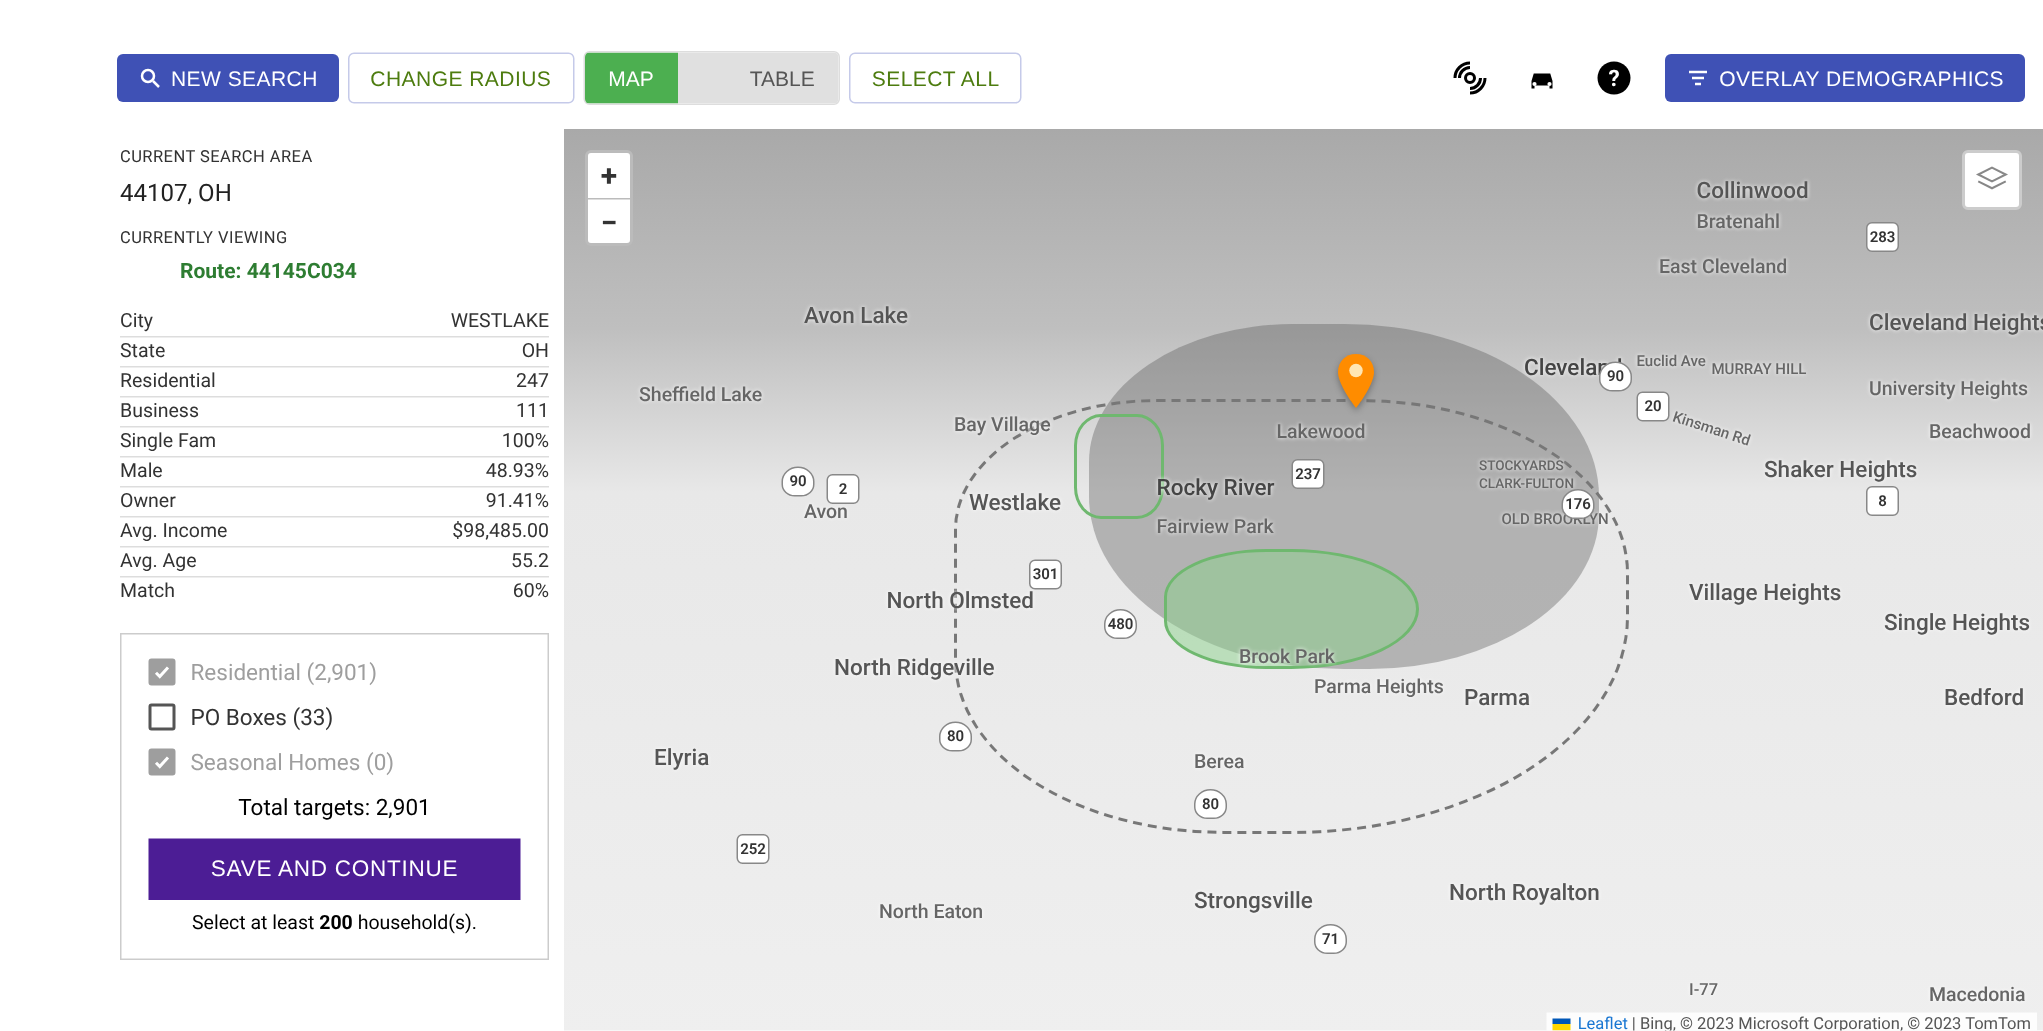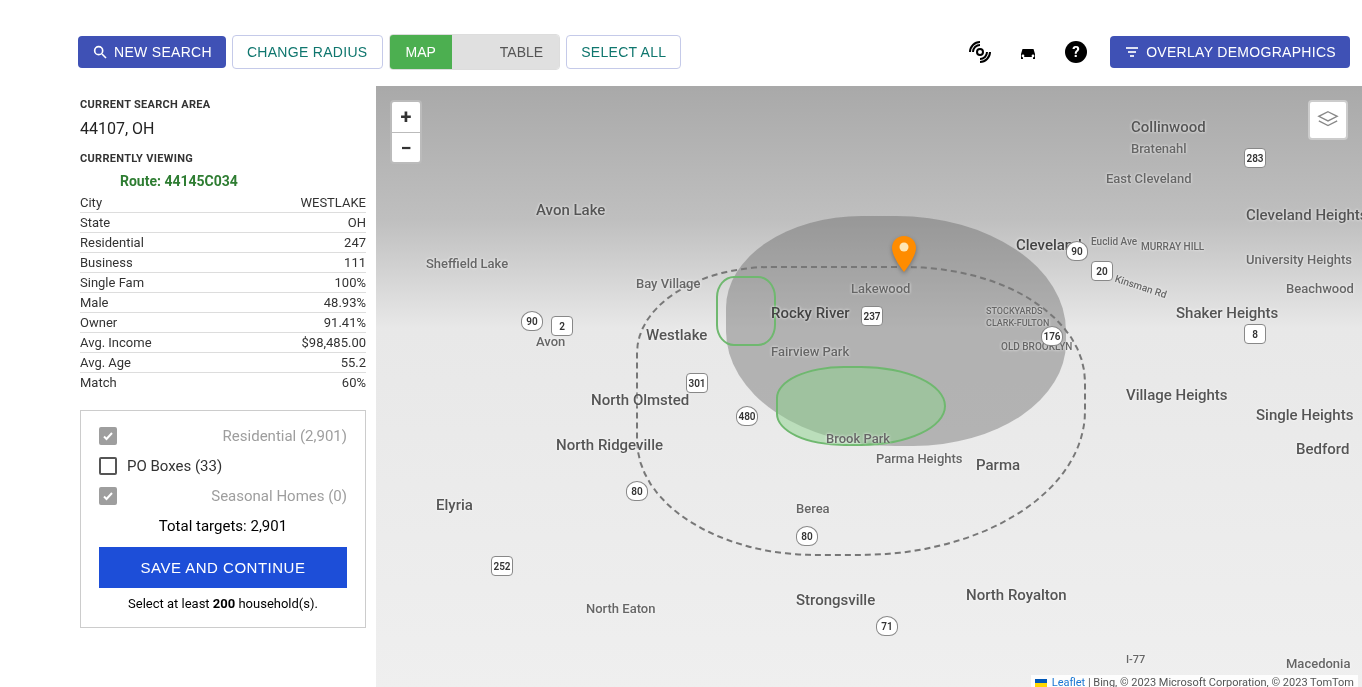--- a/index.html
+++ b/index.html
@@ -2,48 +2,48 @@
 <html><head>
 <meta charset="utf-8">
 <style>
   * { box-sizing: border-box; margin: 0; padding: 0; }
   body { font-family: Roboto, Arial, sans-serif; background: #fff; width: 1362px; height: 687px; overflow: hidden; }
 
   .header-bar { display: flex; align-items: center; padding: 34px 12px 8px 78px; gap: 6px; }
 
   .btn { display: inline-flex; align-items: center; gap: 6px; padding: 8px 14px; border-radius: 4px; font-size: 14px; font-weight: 500; cursor: pointer; border: none; letter-spacing: .3px; }
   .btn-primary { background: #3f51b5; color: #fff; }
-  .btn-outline { background: #fff; color: #0f766e; border: 1px solid #c5cae9; }
+  .btn-outline { background: #fff; color: #4d7c0f; border: 1px solid #c5cae9; }
   .toggle-group { display: inline-flex; border: 1px solid #ddd; border-radius: 4px; overflow: hidden; }
   .toggle-btn { padding: 9px 16px; font-size: 14px; font-weight: 500; cursor: pointer; border: none; }
   .toggle-active { background: #4caf50; color: #fff; }
   .toggle-inactive { background: #e0e0e0; color: #555; padding-left: 48px; }
 
   .header-right { margin-left: auto; display: flex; align-items: center; gap: 20px; }
   .icon-circle { width: 28px; height: 28px; display: flex; align-items: center; justify-content: center; cursor: pointer; }
 
   .content { display: flex; margin-top: 8px; }
 
   .sidebar { width: 296px; margin-left: 80px; padding-right: 10px; }
-  .side-label { font-size: 11px; font-weight: 700; letter-spacing: .3px; color: #333; margin-top: 12px; margin-bottom: 8px; }
+  .side-label { font-size: 11px; font-weight: 400; letter-spacing: .3px; color: #333; margin-top: 12px; margin-bottom: 8px; }
   .zip-text { font-size: 16px; color: #222; margin-bottom: 14px; }
-  .route { font-size: 14px; font-weight: 700; color: #2e7d32; margin-bottom: 4px; padding-left: 40px; }
+  .route { font-size: 14px; font-weight: 700; color: #2e7d32; margin-bottom: 16px; padding-left: 40px; }
   .stat-row { display: flex; justify-content: space-between; font-size: 13px; color: #333; padding: 2px 0; border-bottom: 1px solid #ddd; }
   .stat-row:last-child { border-bottom: none; }
 
   .summary-card { border: 1px solid #ccc; margin-top: 18px; padding: 16px 18px; }
   .summary-title { text-align: center; color: #2e7d32; font-size: 16px; margin-bottom: 14px; }
   .check-row { display: flex; align-items: center; gap: 10px; font-size: 15px; color: #333; margin-bottom: 12px; }
-  .check-row.disabled { color: #9e9e9e; justify-content: space-between; }
+  .check-row.disabled { color: #9e9e9e; }
   .checkbox { width: 18px; height: 18px; border: 2px solid #555; border-radius: 2px; display: inline-flex; align-items: center; justify-content: center; }
   .checkbox.checked { background: #9e9e9e; border-color: #9e9e9e; }
   .checkbox.checked svg { display: block; }
   .checkbox svg { display: none; width: 12px; height: 12px; }
   .total-line { text-align: center; font-size: 15px; margin-top: 8px; margin-bottom: 12px; }
-  .save-btn { width: 100%; background: #1d4ed8; color: #fff; font-size: 15px; font-weight: 500; padding: 12px 0; border: none; letter-spacing: .5px; cursor: pointer; }
+  .save-btn { width: 100%; background: #4c1d95; color: #fff; font-size: 15px; font-weight: 500; padding: 12px 0; border: none; letter-spacing: .5px; cursor: pointer; }
   .hint { text-align: center; font-size: 13px; margin-top: 8px; }
 
   .map { position: relative; flex: 1; height: 606px; background: linear-gradient(180deg, #a9a9a9 0%, #bfbfbf 22%, #e8e8e8 40%, #efefef 100%); overflow: hidden; }
   .zoom-ctrl { position: absolute; top: 14px; left: 14px; width: 32px; background: #fff; border: 2px solid #bbb; border-radius: 4px; overflow: hidden; }
   .zoom-btn { width: 100%; height: 30px; display: flex; align-items: center; justify-content: center; font-size: 20px; font-weight: 700; cursor: pointer; color: #333; }
   .zoom-btn + .zoom-btn { border-top: 1px solid #bbb; }
   .layer-ctrl { position: absolute; top: 14px; right: 14px; width: 40px; height: 40px; background: #fff; border: 2px solid #ccc; border-radius: 4px; display:flex; align-items:center; justify-content:center; cursor:pointer; }
 
   .map-label { position: absolute; font-size: 13px; color: #666; font-weight: 500; white-space: nowrap; text-shadow: 0 0 3px #fff; }
   .map-label.big { font-size: 15px; color: #555; }
@@ -217,21 +217,21 @@
     <div class="marker" style="top:150px; left:515px;">
       <svg viewBox="0 0 24 36">
           <path d="M12 0C5 0 0 5 0 12c0 9 12 24 12 24s12-15 12-24C24 5 19 0 12 0z" fill="#ff8c00"></path>
           <circle cx="12" cy="11" r="4.5" fill="#ffe6b3"></circle>
         </svg>
     </div>
 
     <div class="map-label big" style="top:115px; left:160px;">Avon Lake</div>
     <div class="map-label" style="top:170px; left:50px;">Sheffield Lake</div>
     <div class="map-label" style="top:190px; left:260px;">Bay Village</div>
-    <div class="map-label big dark" style="top:218px; left:395px;">Rocky River</div>
+    <div class="map-label big dark" style="top:230px; left:395px;">Rocky River</div>
     <div class="map-label" style="top:195px; left:475px;">Lakewood</div>
     <div class="map-label" style="top:258px; left:395px;">Fairview Park</div>
     <div class="map-label big" style="top:240px; left:270px;">Westlake</div>
     <div class="map-label" style="top:248px; left:160px;">Avon</div>
     <div class="map-label big" style="top:305px; left:215px;">North Olmsted</div>
     <div class="map-label big" style="top:350px; left:180px;">North Ridgeville</div>
     <div class="map-label big" style="top:410px; left:60px;">Elyria</div>
     <div class="map-label" style="top:515px; left:210px;">North Eaton</div>
     <div class="map-label" style="top:345px; left:450px;">Brook Park</div>
     <div class="map-label" style="top:415px; left:420px;">Berea</div>
@@ -242,21 +242,21 @@
     <div class="map-label" style="top:85px; left:730px;">East Cleveland</div>
     <div class="map-label big" style="top:32px; left:755px;">Collinwood</div>
     <div class="map-label" style="top:55px; left:755px;">Bratenahl</div>
     <div class="map-label big" style="top:120px; left:870px;">Cleveland Heights</div>
     <div class="map-label" style="top:166px; left:870px;">University Heights</div>
     <div class="map-label" style="top:155px; left:765px; font-size:10px;">MURRAY HILL</div>
     <div class="map-label big" style="top:218px; left:800px;">Shaker Heights</div>
     <div class="map-label" style="top:195px; left:910px;text-align:right;">Beachwood</div>
     <div class="map-label big" style="top:300px; left:750px;">Village Heights</div>
     <div class="map-label big" style="top:320px; left:880px;">Single Heights</div>
-    <div class="map-label big" style="top:354px; left:920px;">Bedford</div>
+    <div class="map-label big" style="top:370px; left:920px;">Bedford</div>
     <div class="map-label big" style="top:500px; left:590px;">North Royalton</div>
     <div class="map-label" style="top:570px; left:910px;">Macedonia</div>
     <div class="map-label" style="top:255px; left:625px; font-size:10px;">OLD BROOKLYN</div>
     <div class="map-label" style="top:220px; left:610px; font-size:9px;">STOCKYARDS</div>
     <div class="map-label" style="top:232px; left:610px; font-size:9px;">CLARK-FULTON</div>
     <div class="map-label" style="top:613px; left:720px; font-size:10px;">BRECKS-BROAD</div>
     <div class="map-label" style="top:567px; left:750px; font-size:11px;">I-77</div>
     <div class="map-label" style="top:150px; left:715px; font-size:10px;">Euclid Ave</div>
     <div class="map-label" style="top:195px; left:738px; font-size:10px; transform:rotate(18deg);">Kinsman Rd</div>
 

